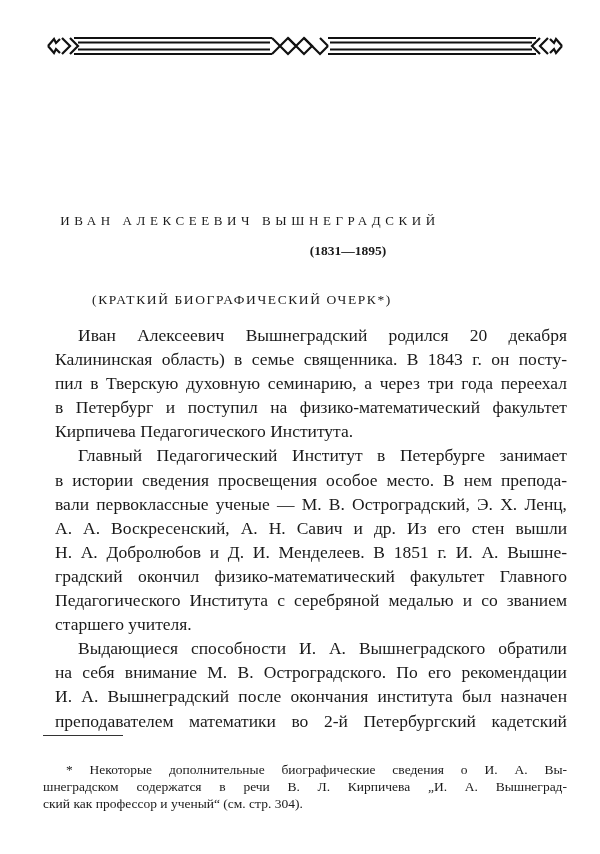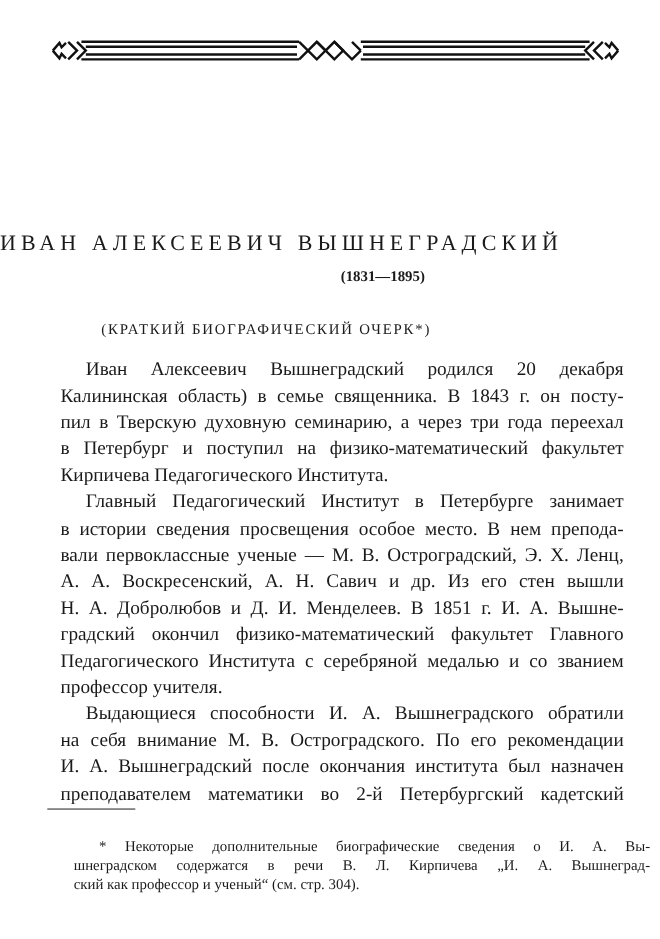--- a/index.html
+++ b/index.html
@@ -21,21 +21,21 @@
       top: 30px;
       width: 530px;
       height: 32px;
     }
     .title {
       position: absolute;
       left: 0;
       width: 500px;
       top: 211px;
       text-align: center;
-      font-size: 20px;
+      font-size: 13px;
       letter-spacing: 4.6px;
       line-height: 20px;
       white-space: nowrap;
     }
     .years {
       position: absolute;
       left: 0;
       width: 600px;
       top: 243px;
       text-align: center;
@@ -82,21 +82,20 @@
       top: 735px;
       width: 80px;
       height: 0;
       border-top: 1px solid #333;
     }
     .footnote {
       position: absolute;
       left: 43px;
       width: 524px;
       top: 761px;
-      margin-left: 24px;
     }
     .fline {
       display: block;
       font-size: 13.5px;
       line-height: 17.2px;
       height: 17.2px;
       white-space: nowrap;
       text-align: justify;
       text-align-last: justify;
     }
@@ -149,21 +148,21 @@
   <span class="line">пил в Тверскую духовную семинарию, а через три года переехал</span>
   <span class="line">в Петербург и поступил на физико-математический факультет</span>
   <span class="line last">Кирпичева Педагогического Института.</span>
   <span class="line indent">Главный Педагогический Институт в Петербурге занимает</span>
   <span class="line">в истории сведения просвещения особое место. В нем препода-</span>
   <span class="line">вали первоклассные ученые — М. В. Остроградский, Э. Х. Ленц,</span>
   <span class="line">А. А. Воскресенский, А. Н. Савич и др. Из его стен вышли</span>
   <span class="line">Н. А. Добролюбов и Д. И. Менделеев. В 1851 г. И. А. Вышне-</span>
   <span class="line">градский окончил физико-математический факультет Главного</span>
   <span class="line">Педагогического Института с серебряной медалью и со званием</span>
-  <span class="line last">профессор учителя.</span>
+  <span class="line last">старшего учителя.</span>
   <span class="line indent">Выдающиеся способности И. А. Вышнеградского обратили</span>
   <span class="line">на себя внимание М. В. Остроградского. По его рекомендации</span>
   <span class="line">И. А. Вышнеградский после окончания института был назначен</span>
   <span class="line">преподавателем математики во 2-й Петербургский кадетский</span>
 </div>
 
 <div class="footnote-rule"></div>
 
 <div class="footnote">
   <span class="fline indent">* Некоторые дополнительные биографические сведения о И. А. Вы-</span>

